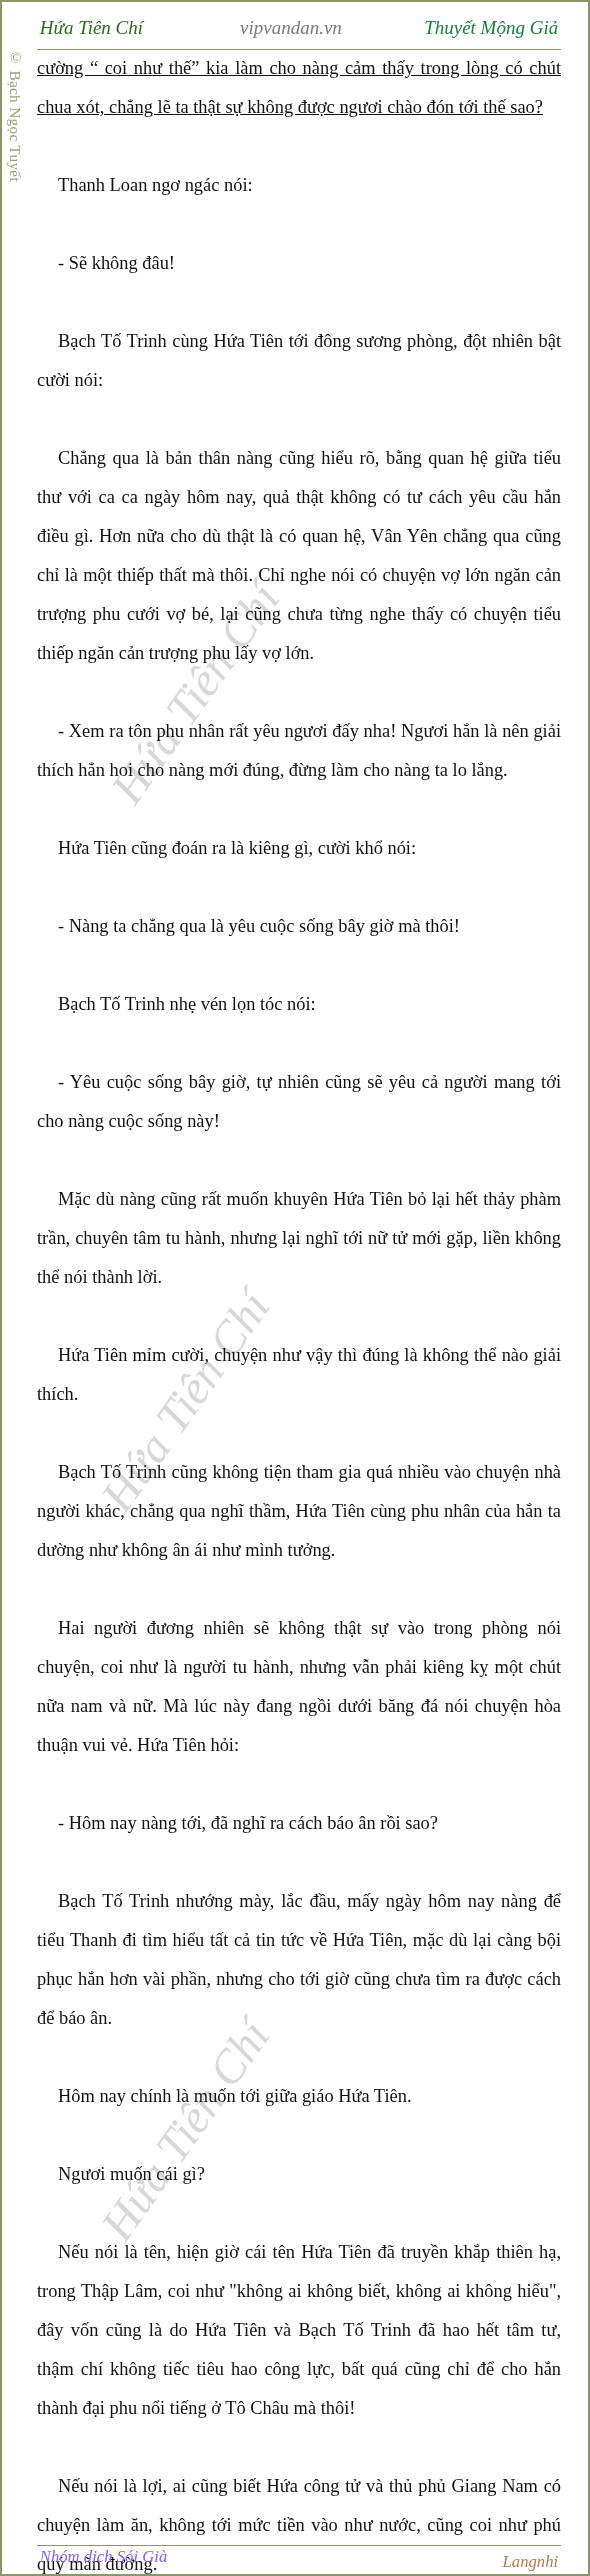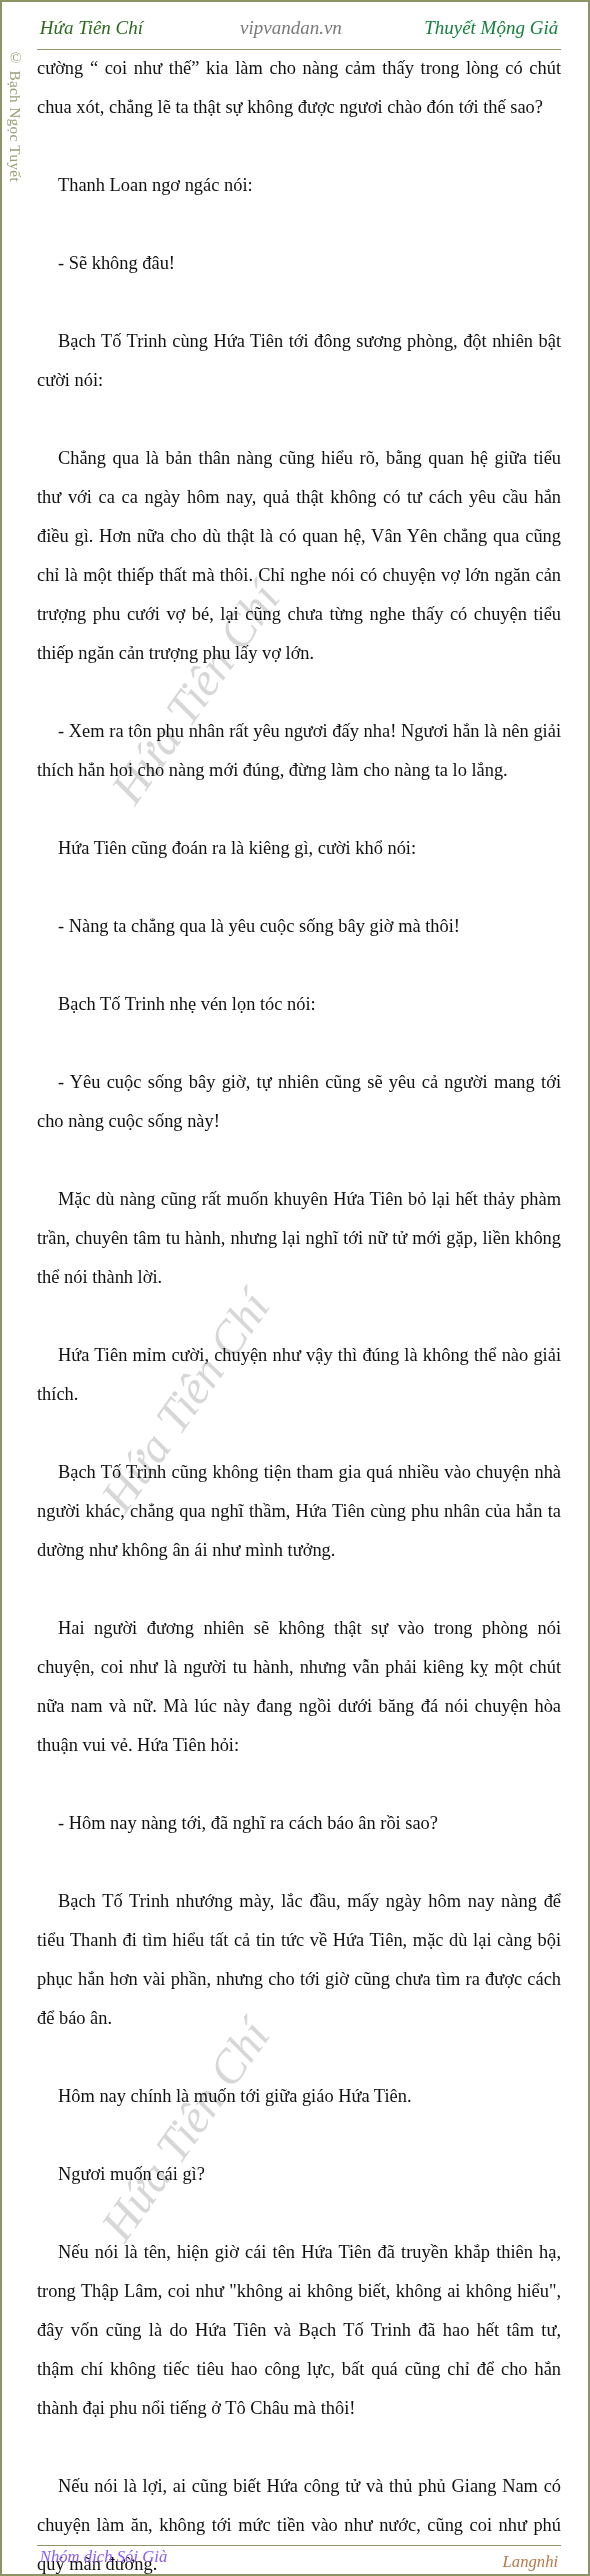--- a/index.html
+++ b/index.html
@@ -39,21 +39,21 @@
   .content {
     position: absolute;
     left: 35px; top: 47px; width: 524px;
     font-family: "Liberation Serif", serif;
     font-size: 18.4px;
     line-height: 39px;
     color: #111111;
     text-align: justify;
   }
   .content p { margin: 0 0 39px 0; text-indent: 21px; }
-  .content p.noindent { text-indent: 0; }
+  .content p.noindent { text-indent: 0; text-decoration: underline; }
   .watermark {
     position: absolute;
     font-family: "Liberation Serif", serif;
     font-style: italic;
     font-size: 47px;
     color: rgba(150,150,150,0.38);
     transform: rotate(-55deg);
     transform-origin: left bottom;
     white-space: nowrap;
     pointer-events: none;

